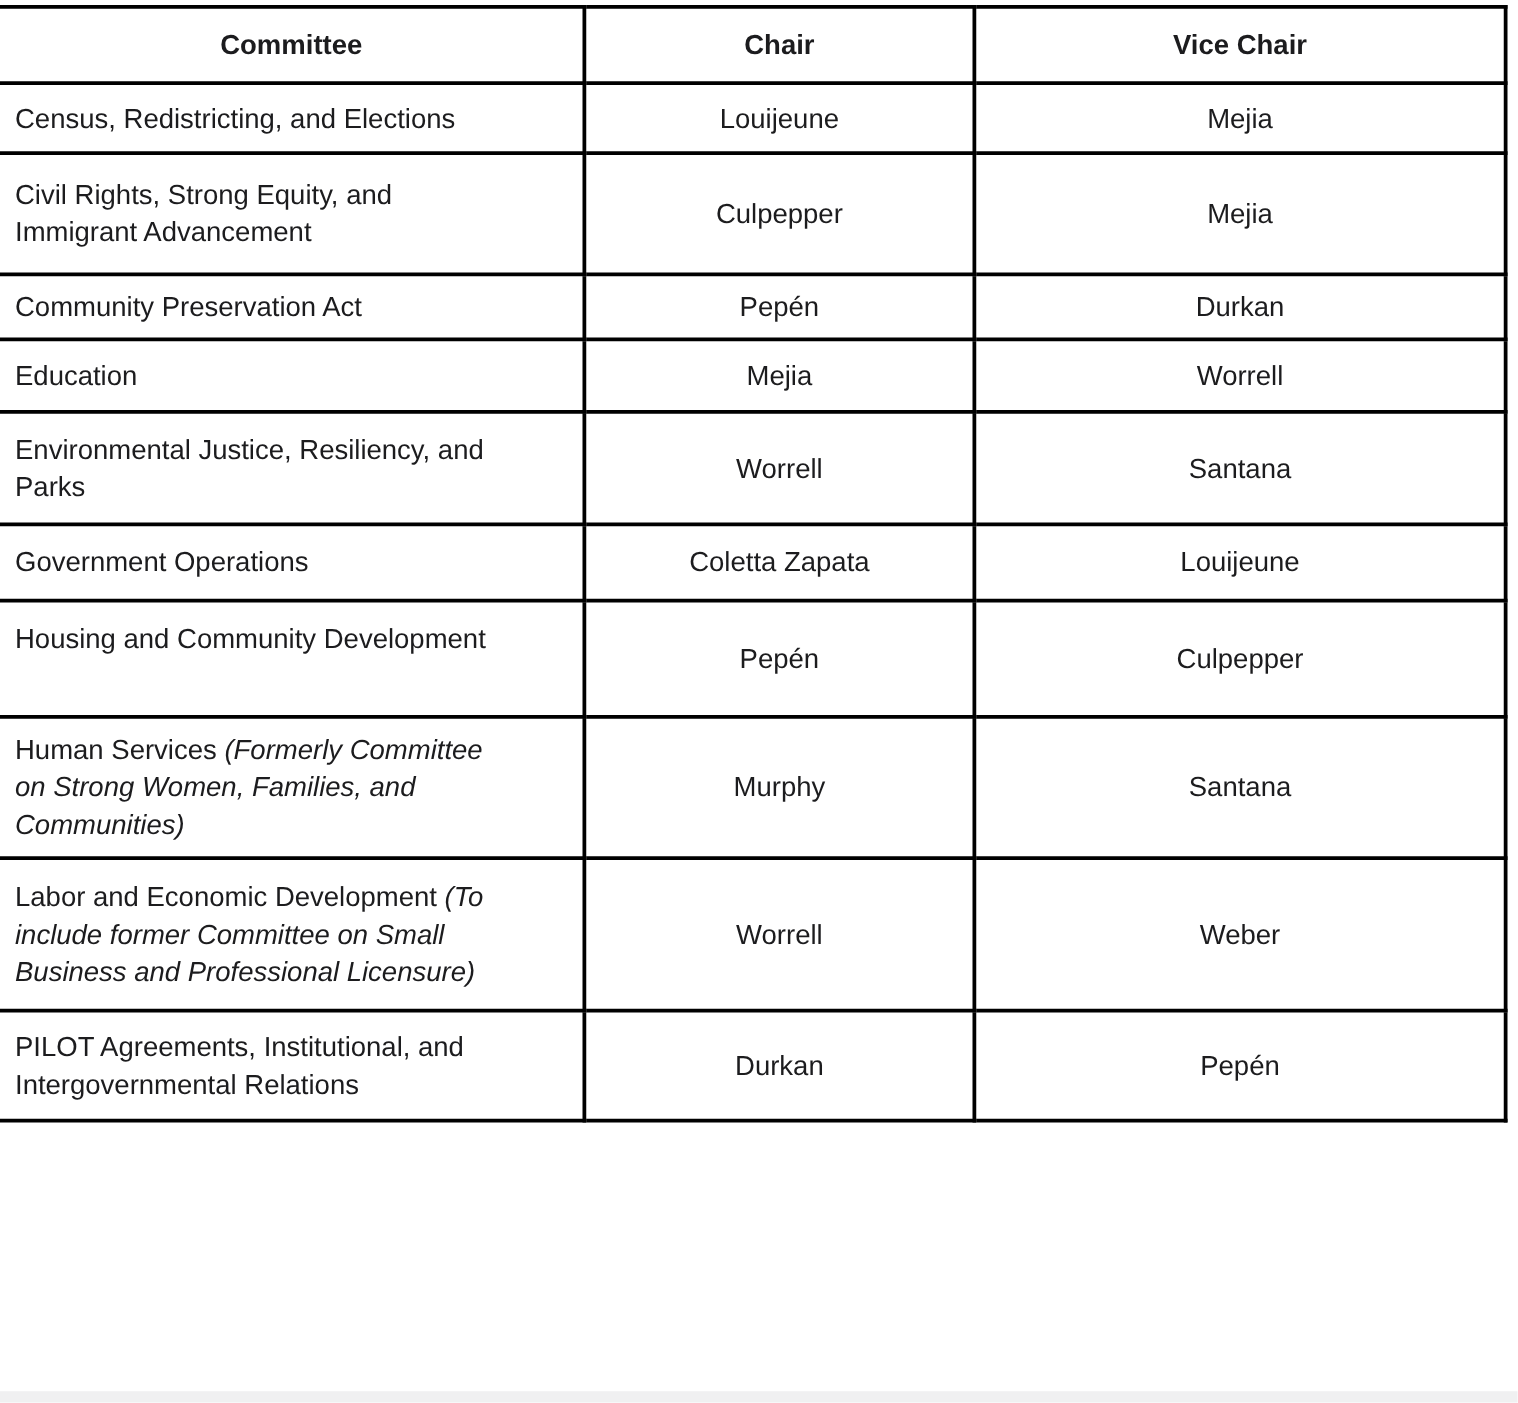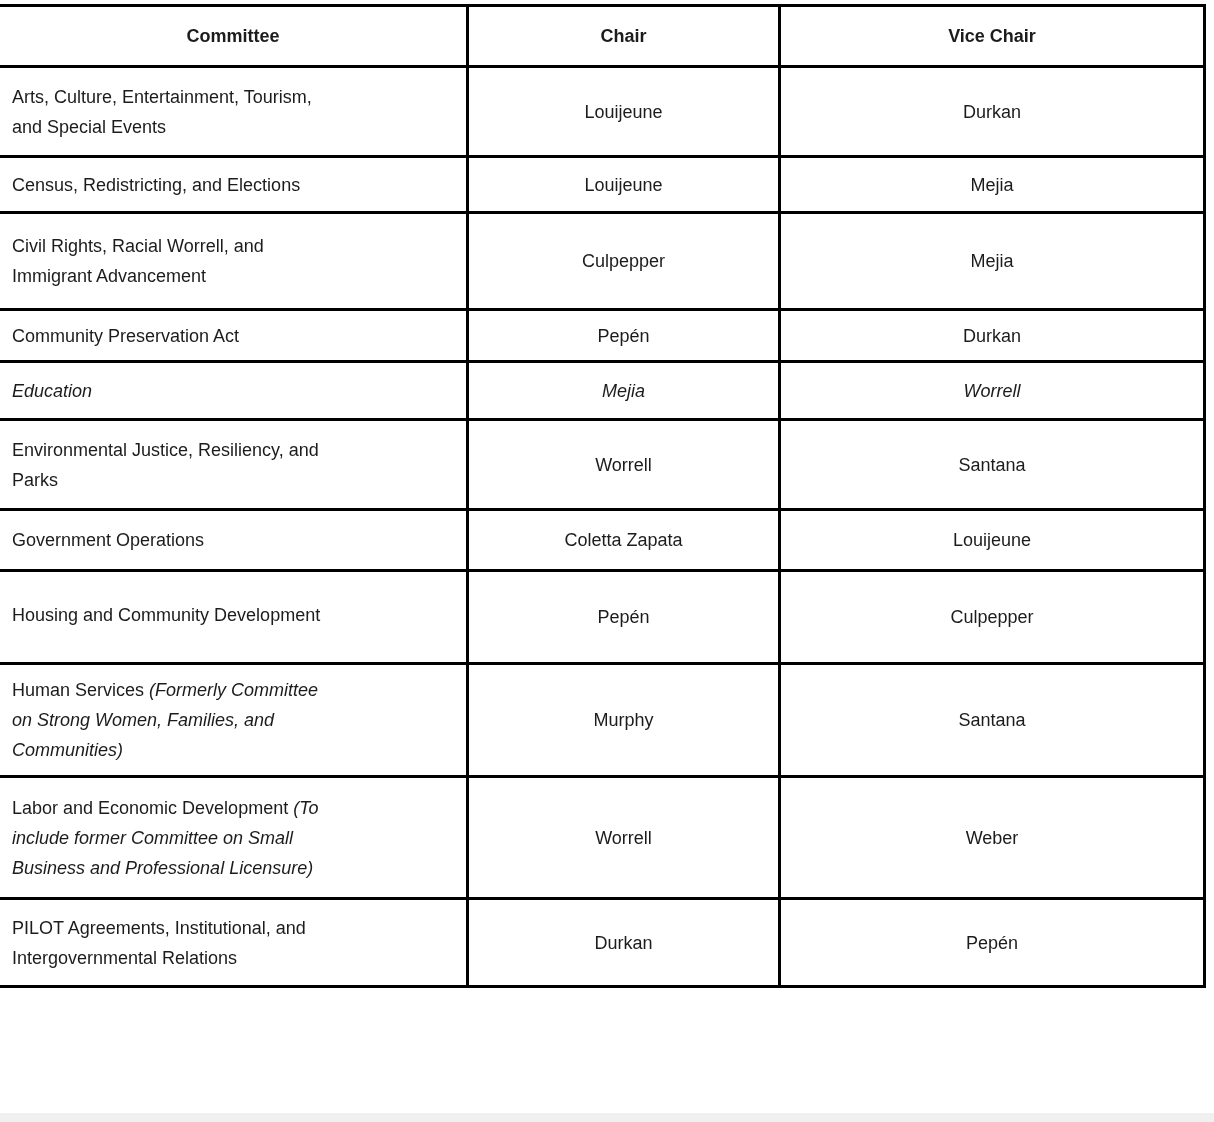--- a/index.html
+++ b/index.html
@@ -17,37 +17,37 @@
     width: 1206px;
     border-collapse: collapse;
     table-layout: fixed;
   }
   col.c1 { width: 469px; }
   col.c2 { width: 312px; }
   col.c3 { width: 425px; }
   th, td {
     border: 3px solid #000000;
     padding: 4px 12px;
-    font-size: 18px;
+    font-size: 22px;
     line-height: 30px;
     vertical-align: middle;
     overflow: hidden;
   }
   th { font-weight: bold; text-align: center; }
   td.c-committee { text-align: left; white-space: pre-line; }
   td.c-name { text-align: center; }
-  td.vt { vertical-align: top; padding-top: 28px; }
+  td.vt { vertical-align: top; padding-top: 14px; }
   em { font-style: italic; }
   tr.hr  { height: 61px; }
   tr.r0  { height: 90px; }
   tr.r1  { height: 56px; margin-top: 20px; }
   tr.r2  { height: 120px; }
   tr.r3  { height: 97px; }
   tr.r4  { height: 52px; }
-  tr.r5  { height: 58px; font-style: italic; }
+  tr.r5  { height: 58px; }
   tr.r6  { height: 90px; }
   tr.r7  { height: 61px; }
   tr.r8  { height: 93px; }
   tr.r9  { height: 113px; }
   tr.r10 { height: 122px; margin-top: 42px; }
   tr.r11 { height: 88px; }
   .bottom-strip {
     position: absolute;
     left: 0; right: 0;
     top: 1113px; height: 9px;
@@ -64,33 +64,27 @@
       <col class="c3">
     </colgroup>
   <thead>
     <tr class="hr">
       <th>Committee</th>
       <th>Chair</th>
       <th>Vice Chair</th>
     </tr>
   </thead>
   <tbody>
-    <tr class="r0">
-      <td class="c-committee"><span>Arts, Culture, Entertainment, Tourism,
-and Special Events</span><em></em></td>
-      <td class="c-name">Louijeune</td>
-      <td class="c-name">Durkan</td>
-    </tr>
     <tr class="r1">
       <td class="c-committee"><span>Census, Redistricting, and Elections</span><em></em></td>
       <td class="c-name">Louijeune</td>
       <td class="c-name">Mejia</td>
     </tr>
     <tr class="r3">
-      <td class="c-committee"><span>Civil Rights, Racial Worrell, and
+      <td class="c-committee"><span>Civil Rights, Strong Equity, and
 Immigrant Advancement</span><em></em></td>
       <td class="c-name">Culpepper</td>
       <td class="c-name">Mejia</td>
     </tr>
     <tr class="r4">
       <td class="c-committee"><span>Community Preservation Act</span><em></em></td>
       <td class="c-name">Pepén</td>
       <td class="c-name">Durkan</td>
     </tr>
     <tr class="r5">

